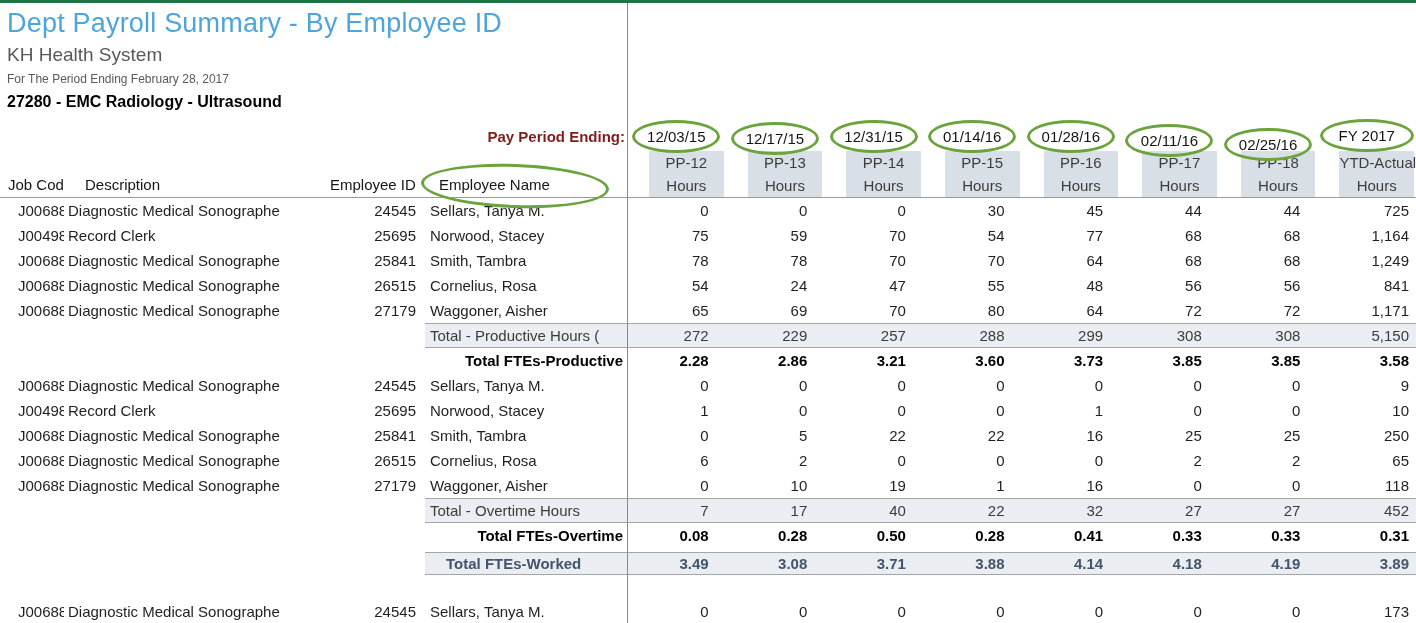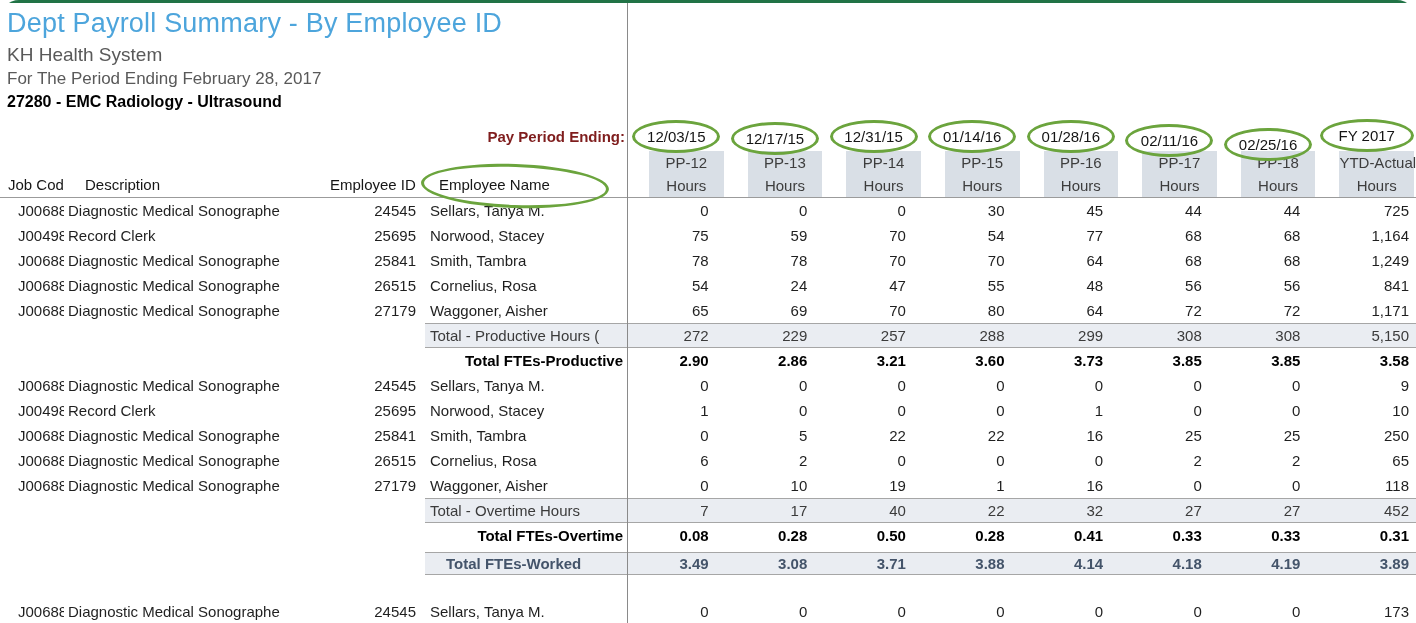--- a/index.html
+++ b/index.html
@@ -3,30 +3,29 @@
 <meta charset="utf-8">
 <style>
   html,body{margin:0;padding:0;background:#fff;}
   .page{
     position:relative;
     width:1416px;height:623px;
     overflow:hidden;
     background:#fff;
     font-family:"Liberation Sans","DejaVu Sans",sans-serif;
     color:var(--text-dark,#1f1f1f);
-    border-radius:19px;
   }
   .top-line{position:absolute;top:0;left:0;right:0;height:3px;background:var(--top-border-green,#217346);z-index:5;}
   .v-divider{position:absolute;left:627px;top:3px;bottom:0;width:1px;background:var(--divider-gray,#8a8a8a);z-index:2;}
 
   
   .rpt-header{padding:8px 0 0 7px;}
   .rpt-title{margin:0;font-size:27px;line-height:30px;font-weight:400;letter-spacing:.2px;color:var(--title-blue,#4da5dc);}
   .rpt-org{margin-top:6px;font-size:19px;line-height:21px;color:var(--subtitle-gray,#595959);}
-  .rpt-period{margin-top:5px;font-size:17px;line-height:18px;color:var(--subtitle-gray,#595959);}
+  .rpt-period{margin-top:5px;font-size:12px;line-height:18px;color:var(--subtitle-gray,#595959);}
   .rpt-dept{margin-top:5px;font-size:16px;line-height:18px;font-weight:700;color:#000;}
 
   
   .grid-row{
     display:grid;
     grid-template-columns:64px 266px 88px 209px repeat(8,98.625px);
     width:1416px;height:25px;align-items:center;
     font-size:15px;
   }
   .cell{white-space:nowrap;overflow:hidden;}
@@ -283,21 +282,21 @@
         <div class="cell num">229</div>
         <div class="cell num">257</div>
         <div class="cell num">288</div>
         <div class="cell num">299</div>
         <div class="cell num">308</div>
         <div class="cell num">308</div>
         <div class="cell num">5,150</div>
       </div>
       <div class="grid-row fte-row">
         <div class="cell fte-label">Total FTEs-Productive</div>
-        <div class="cell num">2.90</div>
+        <div class="cell num">2.28</div>
         <div class="cell num">2.86</div>
         <div class="cell num">3.21</div>
         <div class="cell num">3.60</div>
         <div class="cell num">3.73</div>
         <div class="cell num">3.85</div>
         <div class="cell num">3.85</div>
         <div class="cell num">3.58</div>
       </div>
       <div class="grid-row emp-row">
         <div class="cell job">J00688</div>

